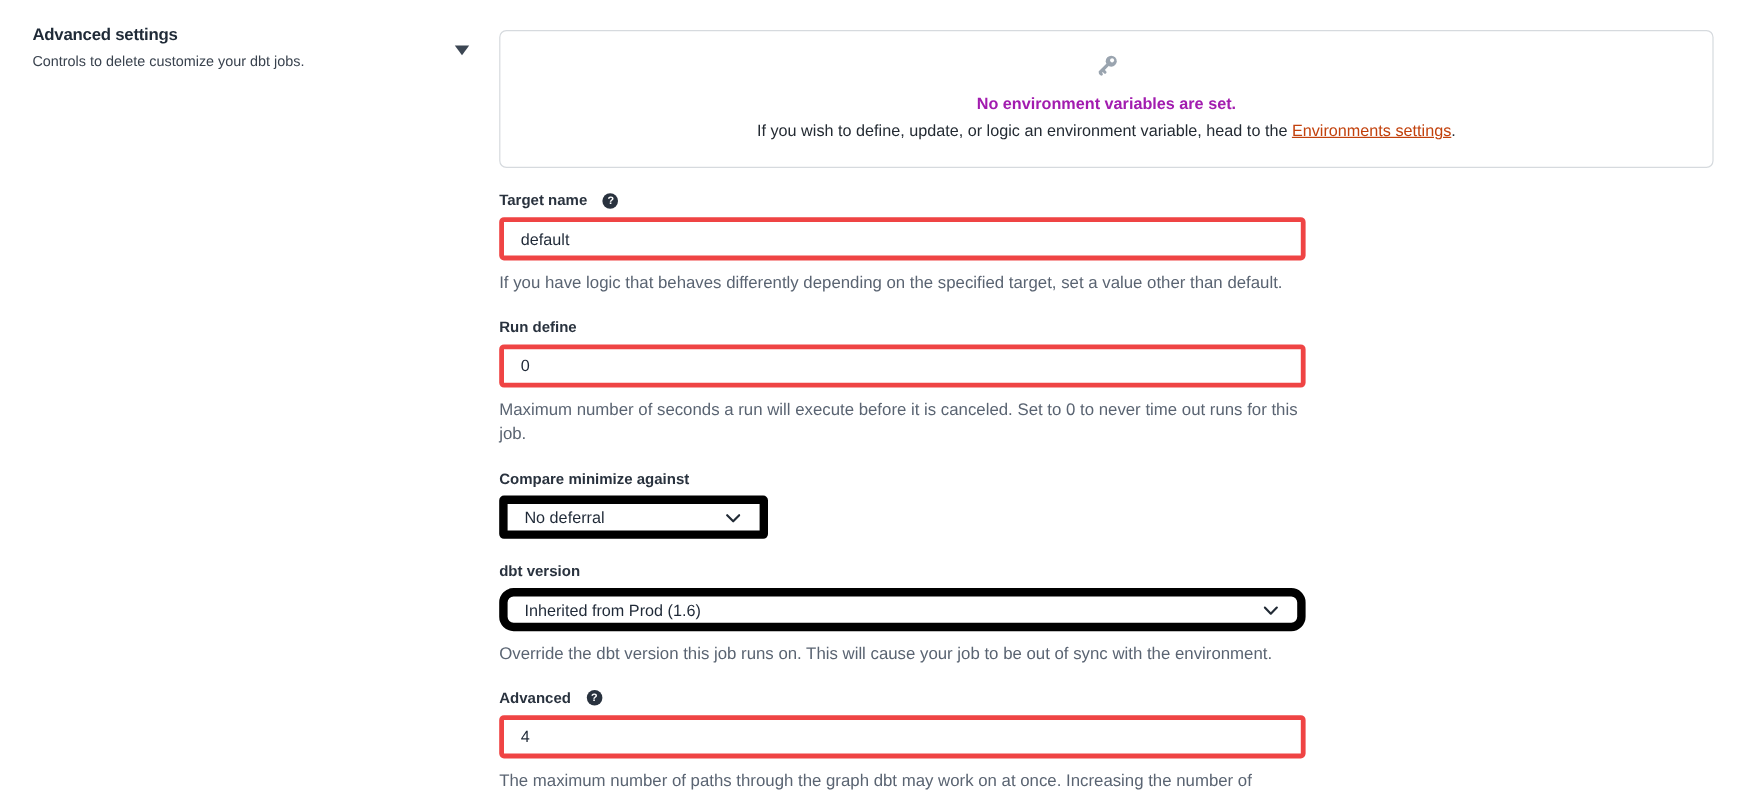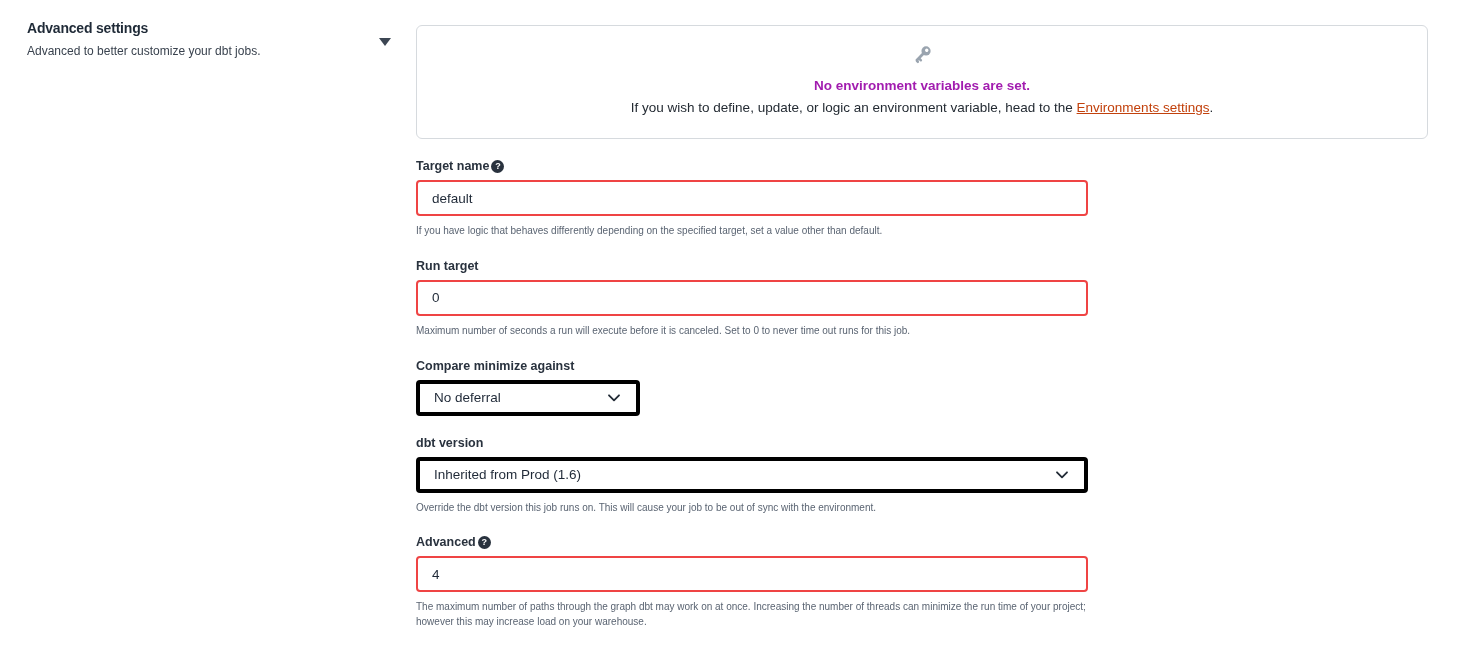--- a/index.html
+++ b/index.html
@@ -73,21 +73,21 @@
   .env-link {
     color: #c2410c;
     text-decoration: underline;
     cursor: pointer;
   }
 
   .field { margin-top: 20px; width: 672px; }
   .field-label {
     display: flex;
     align-items: center;
-    gap: 2px;
+    gap: 13px;
     font-size: 12.5px;
     font-weight: 700;
     color: #29323e;
   }
   .help-icon {
     width: 13px; height: 13px;
     border-radius: 50%;
     background: #29323e;
     color: #fff;
     font-size: 9px;
@@ -95,62 +95,62 @@
     display: inline-flex;
     align-items: center;
     justify-content: center;
     cursor: pointer;
     line-height: 1;
   }
   .text-input {
     margin-top: 7px;
     width: 100%;
     height: 36px;
-    border: 2px solid #ef4444;
+    border: 4px solid #ef4444;
     border-radius: 4px;
     padding: 0 14px;
     font-size: 13.5px;
     font-family: inherit;
     color: #1f2937;
     background: #fff;
     outline: none;
     display: block;
   }
   .select-box {
     margin-top: 7px;
     height: 36px;
-    border: 4px solid #000000;
+    border: 7px solid #000000;
     border-radius: 4px;
     background: #fff;
     display: flex;
     align-items: center;
     justify-content: space-between;
     padding: 0 16px 0 14px;
     font-size: 13.5px;
     color: #1f2937;
     cursor: pointer;
   }
   .select-box.narrow { width: 224px; }
-  .select-box.full { width: 100%; }
+  .select-box.full { width: 100%; border-radius: 12px; }
   .helper {
     margin-top: 8px;
-    font-size: 10px;
+    font-size: 14px;
     color: #5a6472;
     line-height: 1.48;
   }
 </style>
 </head>
 <body>
 
 <div class="layout">
 
   <div class="left-col">
     <div>
       <h1 class="page-title">Advanced settings</h1>
-      <div class="page-subtitle">Advanced to better customize your dbt jobs.</div>
+      <div class="page-subtitle">Controls to delete customize your dbt jobs.</div>
     </div>
     <div class="collapse-caret"></div>
   </div>
 
   <div class="right-col">
 
     <div class="env-card">
       <span class="key-icon-wrap">
         <svg width="24" height="24" viewBox="0 0 24 24">
           <g transform="rotate(45 12 12)" fill="#9aa4af">
@@ -170,21 +170,21 @@
       <div class="field-label">
         <span>Target name</span>
         <span class="help-icon">?</span>
       </div>
       <input class="text-input" type="text" value="default" style="">
       <div class="helper">If you have logic that behaves differently depending on the specified target, set a value other than default.</div>
     </div>
 
     <div class="field">
       <div class="field-label">
-        <span>Run target</span>
+        <span>Run define</span>
       </div>
       <input class="text-input" type="text" value="0" style="">
       <div class="helper">Maximum number of seconds a run will execute before it is canceled. Set to 0 to never time out runs for this job.</div>
     </div>
 
     <div class="field">
       <div class="field-label">
         <span>Compare minimize against</span>
       </div>
       <div class="select-box narrow">

